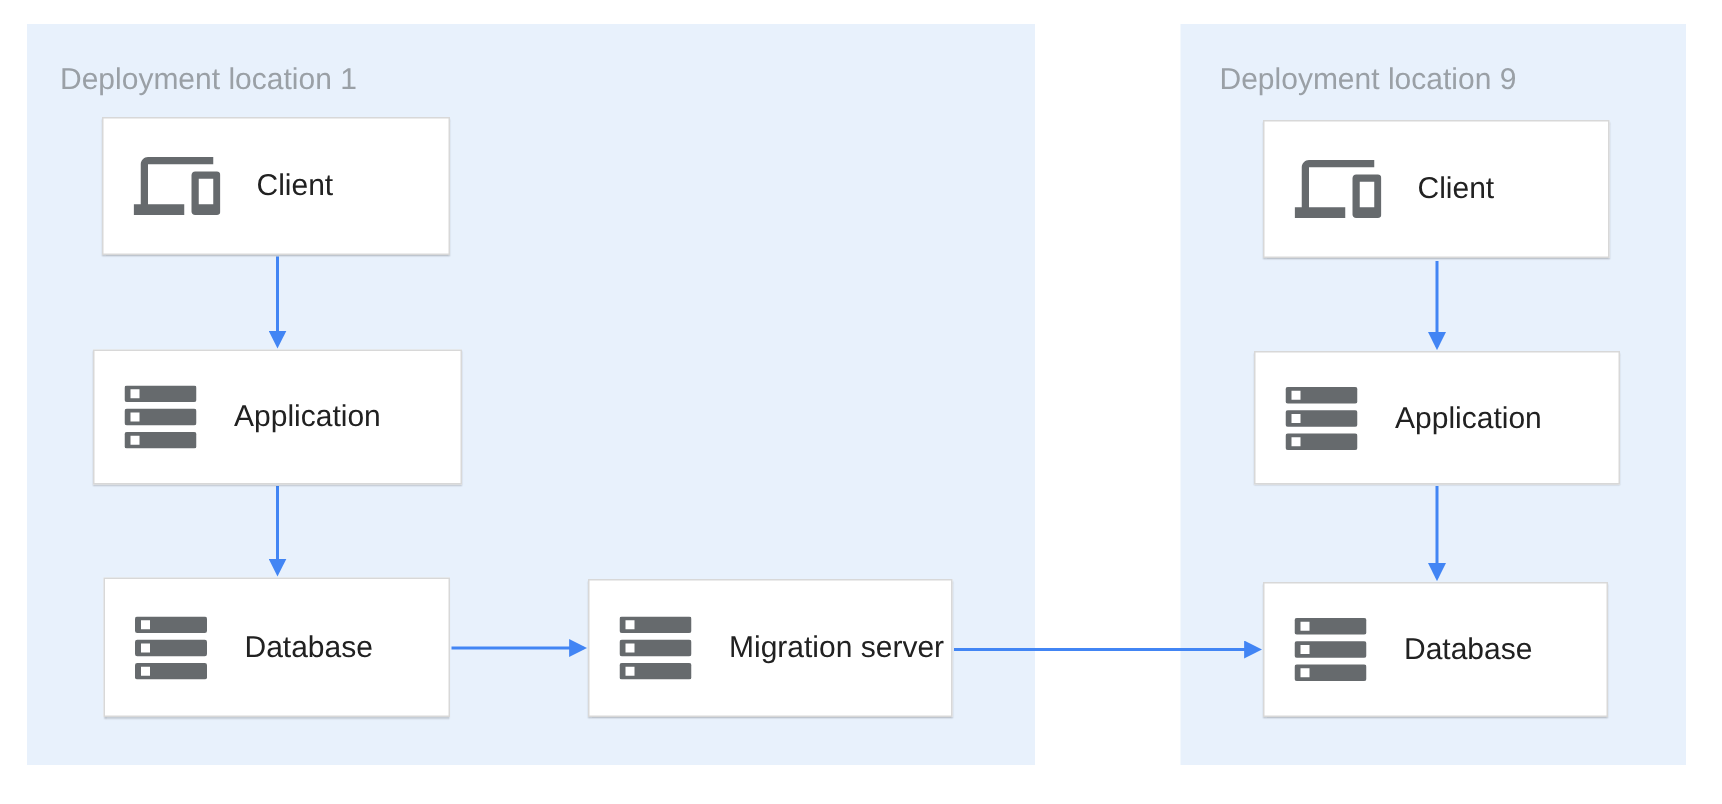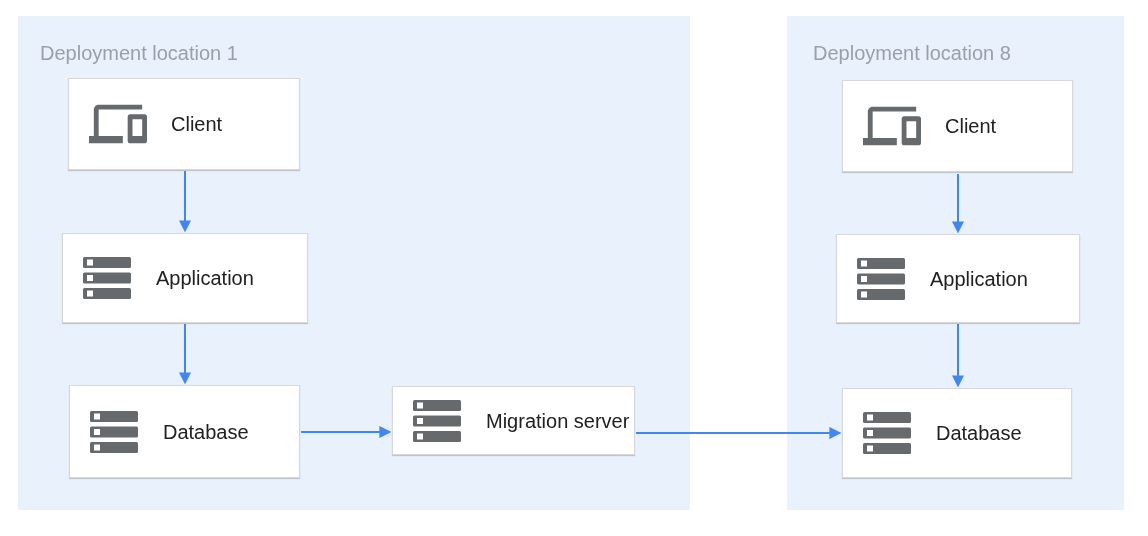--- a/index.html
+++ b/index.html
@@ -70,21 +70,21 @@
     stroke-width: 2;
   }
   
   #region-1 { left: 18px;  top: 16px; width: 672px; height: 494px; }
   #region-2 { left: 787px; top: 16px; width: 337px; height: 494px; }
   #region-1-title { left: 40px;  top: 42px; }
   #region-2-title { left: 813px; top: 42px; }
   #node-client-1      { left: 68px;  top: 78px;  width: 232px; height: 92px; }
   #node-application-1 { left: 62px;  top: 233px; width: 246px; height: 90px; }
   #node-database-1    { left: 69px;  top: 385px; width: 231px; height: 93px; }
-  #node-migration     { left: 392px; top: 386px; width: 243px; height: 69px; }
+  #node-migration     { left: 392px; top: 386px; width: 243px; height: 92px; }
   #node-client-2      { left: 842px; top: 80px;  width: 231px; height: 92px; }
   #node-application-2 { left: 836px; top: 234px; width: 244px; height: 89px; }
   #node-database-2    { left: 842px; top: 388px; width: 230px; height: 90px; }
 </style>
 </head>
 <body>
 
 <div class="canvas">
 
   <svg width="0" height="0" style="position:absolute" aria-hidden="true">
@@ -107,21 +107,21 @@
       <marker id="arrowhead" viewBox="0 0 10 10" refX="8" refY="5" markerUnits="strokeWidth" markerWidth="6" markerHeight="6" orient="auto">
         <path d="M0,0 L10,5 L0,10 z" fill="var(--arrow)"></path>
       </marker>
     </defs>
   </svg>
 
   <div class="region" id="region-1"></div>
   <div class="region" id="region-2"></div>
 
   <div class="region-title" id="region-1-title">Deployment location 1</div>
-  <div class="region-title" id="region-2-title">Deployment location 8</div>
+  <div class="region-title" id="region-2-title">Deployment location 9</div>
 
   <svg class="edges">
     <line x1="185" y1="171" x2="185" y2="230" marker-end="url(#arrowhead)"></line>
     <line x1="185" y1="324" x2="185" y2="382" marker-end="url(#arrowhead)"></line>
     <line x1="301" y1="432" x2="389" y2="432" marker-end="url(#arrowhead)"></line>
     <line x1="636" y1="433" x2="839" y2="433" marker-end="url(#arrowhead)"></line>
     <line x1="958" y1="174" x2="958" y2="231" marker-end="url(#arrowhead)"></line>
     <line x1="958" y1="324" x2="958" y2="385" marker-end="url(#arrowhead)"></line>
   </svg>
 

